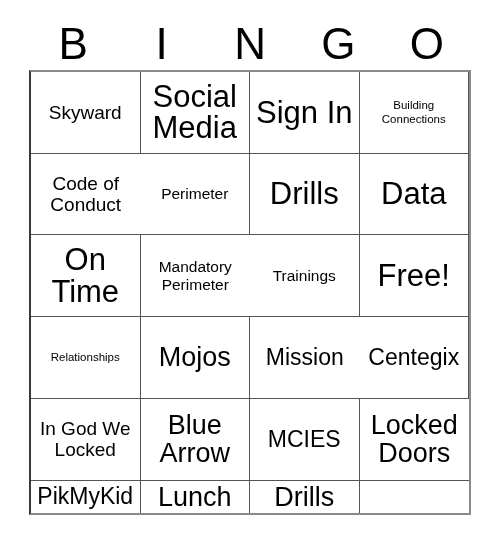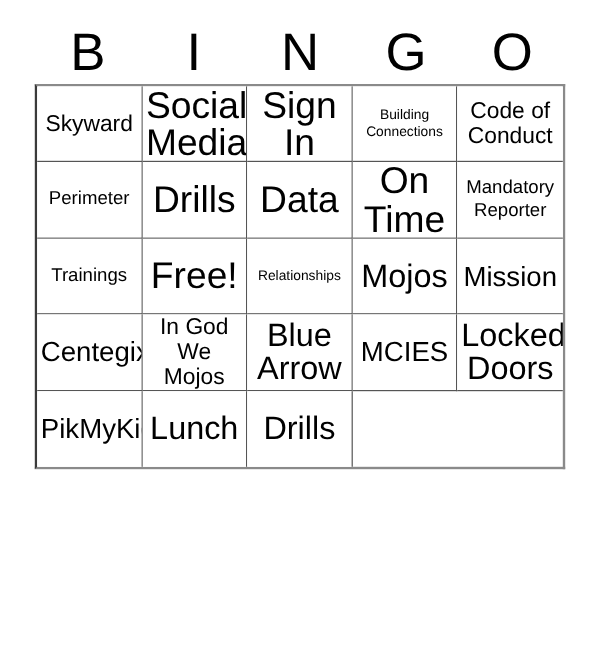--- a/index.html
+++ b/index.html
@@ -41,23 +41,23 @@
     letter-spacing: 0px;
     color: #000;
     user-select: none;
   }
   
   #bingo-grid {
     position: absolute;
     left: 29px;
     top: 70px;
     width: 442px;
-    height: 321px;
+    height: 445px;
     display: grid;
-    grid-template-columns: repeat(5, 1fr);
+    grid-template-columns: repeat(4, 1fr);
     grid-template-rows: repeat(5, 1fr);
     border-top: 2px solid #8a8a8a;
     border-left: 2px solid #3a3a3a;
     border-right: 2px solid #8a8a8a;
     border-bottom: 2px solid #8a8a8a;
     box-sizing: border-box;
     background: #ffffff;
   }
   .bingo-cell {
     border-right: 1px solid #555555;
@@ -123,42 +123,42 @@
       <div class="bingo-cell">
         <span class="cell-text fs-xxl">Drills</span>
       </div>
       <div class="bingo-cell">
         <span class="cell-text fs-xxl">Data</span>
       </div>
       <div class="bingo-cell">
         <span class="cell-text fs-xxl">On Time</span>
       </div>
       <div class="bingo-cell">
-        <span class="cell-text fs-sm">Mandatory Reporter</span>
+        <span class="cell-text fs-sm">Mandatory Perimeter</span>
       </div>
       <div class="bingo-cell">
         <span class="cell-text fs-sm">Trainings</span>
       </div>
       <div class="bingo-cell">
         <span class="cell-text fs-xxl">Free!</span>
       </div>
       <div class="bingo-cell">
         <span class="cell-text fs-xs">Relationships</span>
       </div>
       <div class="bingo-cell">
         <span class="cell-text fs-xl">Mojos</span>
       </div>
       <div class="bingo-cell">
         <span class="cell-text fs-lg">Mission</span>
       </div>
       <div class="bingo-cell">
         <span class="cell-text fs-lg">Centegix</span>
       </div>
       <div class="bingo-cell">
-        <span class="cell-text fs-md">In God We Mojos</span>
+        <span class="cell-text fs-md">In God We Locked</span>
       </div>
       <div class="bingo-cell">
         <span class="cell-text fs-xl">Blue Arrow</span>
       </div>
       <div class="bingo-cell">
         <span class="cell-text fs-lg">MCIES</span>
       </div>
       <div class="bingo-cell">
         <span class="cell-text fs-xl">Locked Doors</span>
       </div>

